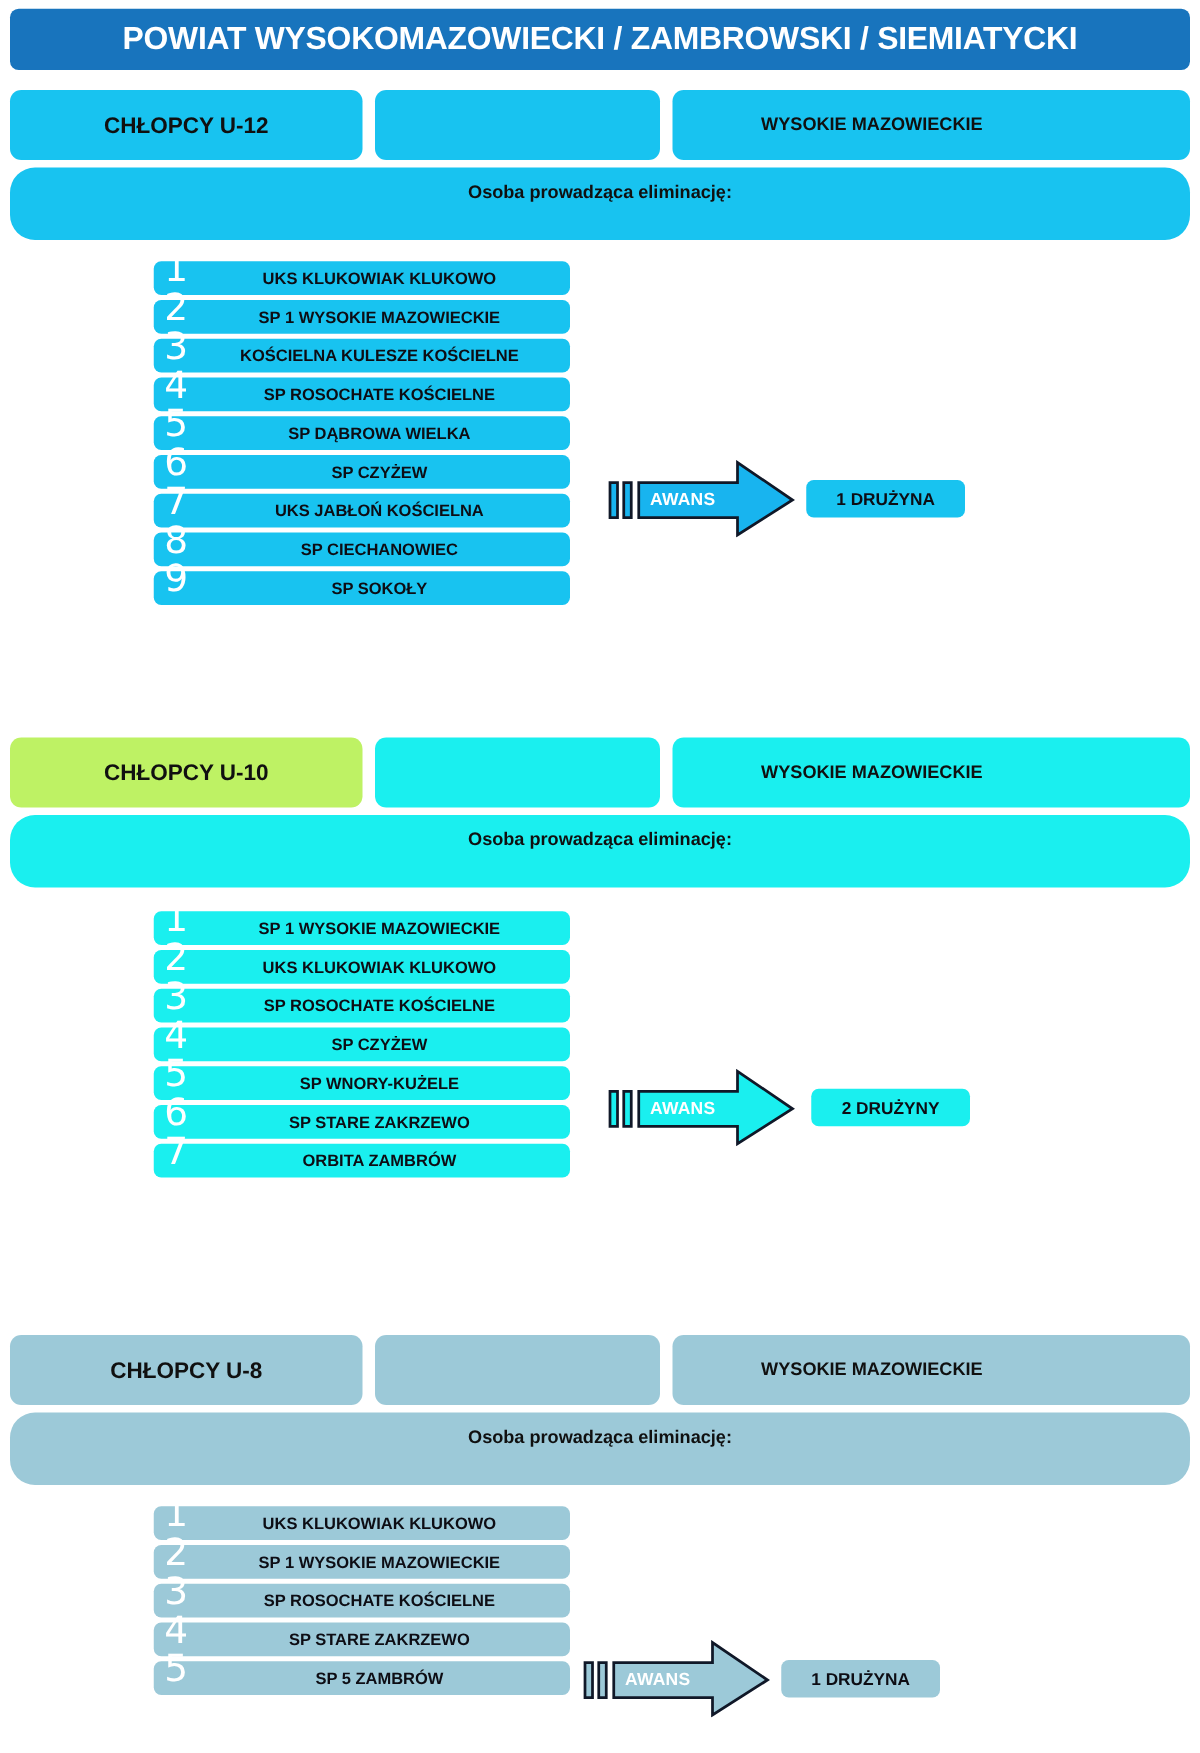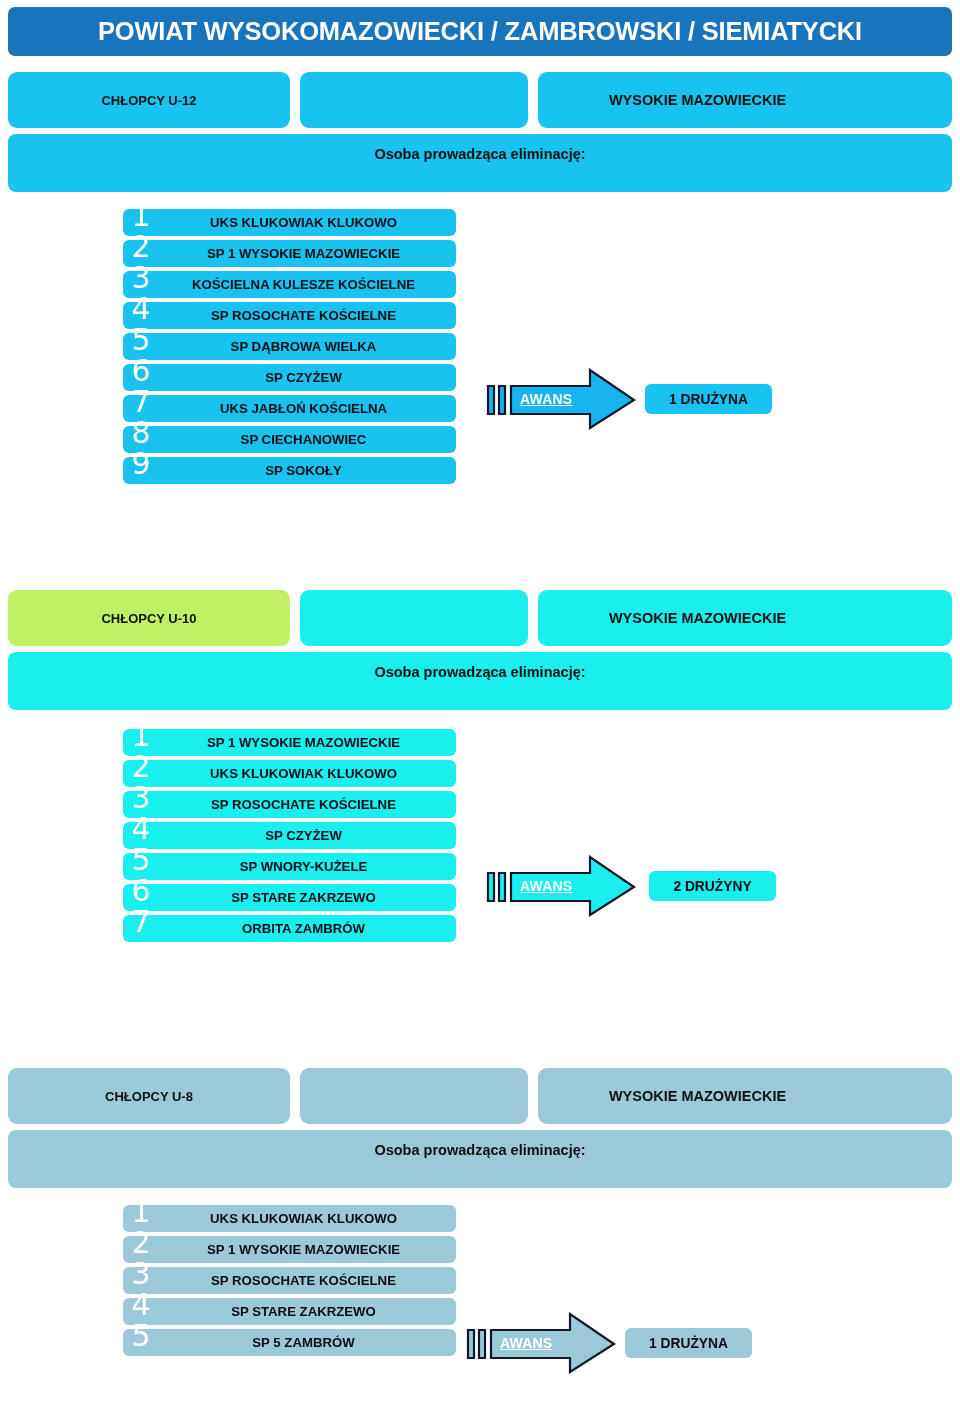--- a/index.html
+++ b/index.html
@@ -49,32 +49,32 @@
     align-items: center;
     box-sizing: border-box;
   }
   .hdr-box.cat   { left: 8px;   width: 282px; justify-content: center; }
   .hdr-box.mid   { left: 300px; width: 228px; }
   .hdr-box.place { left: 538px; width: 414px; justify-content: center;
                    padding-right: 95px; }
 
   .hdr-box .lbl {
     color: #101010;
-    font-size: 13px;
+    font-size: 18px;
     font-weight: bold;
     white-space: nowrap;
   }
   .hdr-box.place .lbl { font-size: 14.5px; }
 
   .person-row {
     position: absolute;
     left: 8px;
     width: 944px;
     height: 58px;
-    border-radius: 8px;
+    border-radius: 20px;
     display: flex;
     justify-content: center;
   }
   .person-row .lbl {
     color: #101010;
     font-size: 14.5px;
     font-weight: bold;
     margin-top: 12px;
     white-space: nowrap;
   }
@@ -122,21 +122,20 @@
   .awans-text {
     position: absolute;
     left: 34px;
     top: 50%;
     transform: translateY(-50%);
     color: #ffffff;
     font-size: 14px;
     font-weight: bold;
     letter-spacing: 0.2px;
     pointer-events: none;
-    text-decoration: underline;
   }
 
   .result-box {
     position: absolute;
     height: 29px;
     border-radius: 6px;
     display: flex;
     align-items: center;
     justify-content: center;
     padding: 15px 14px;

